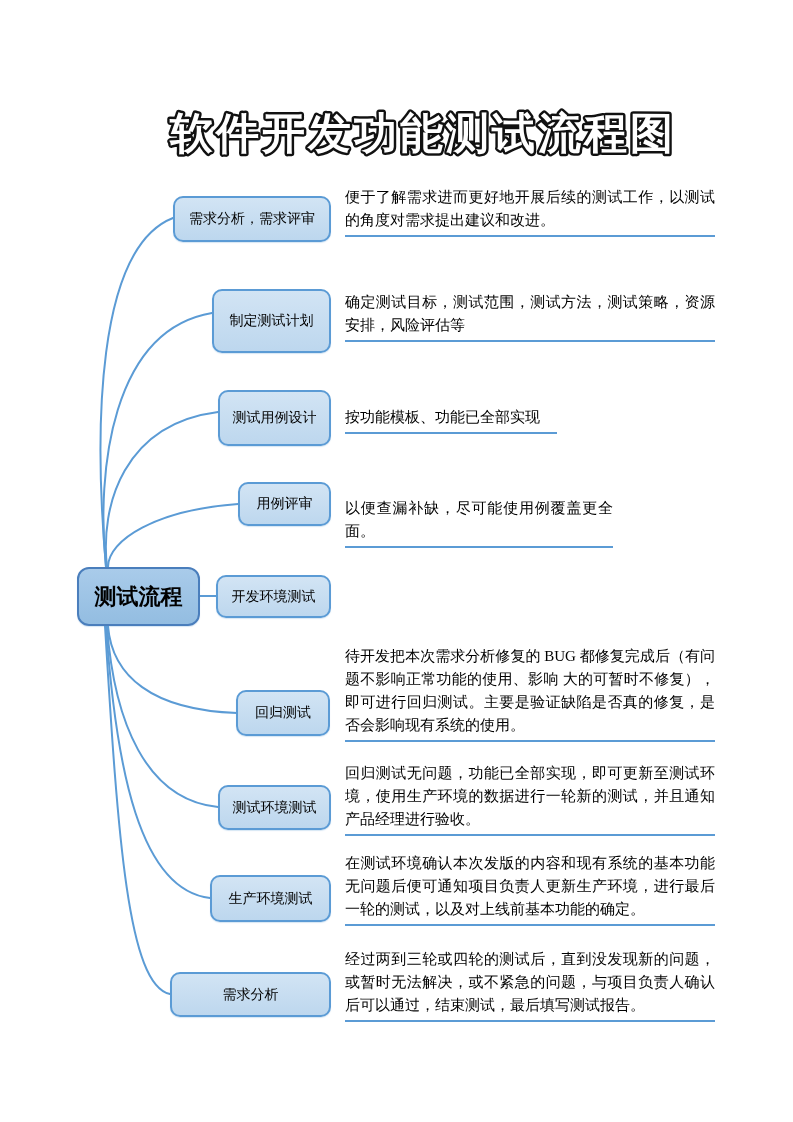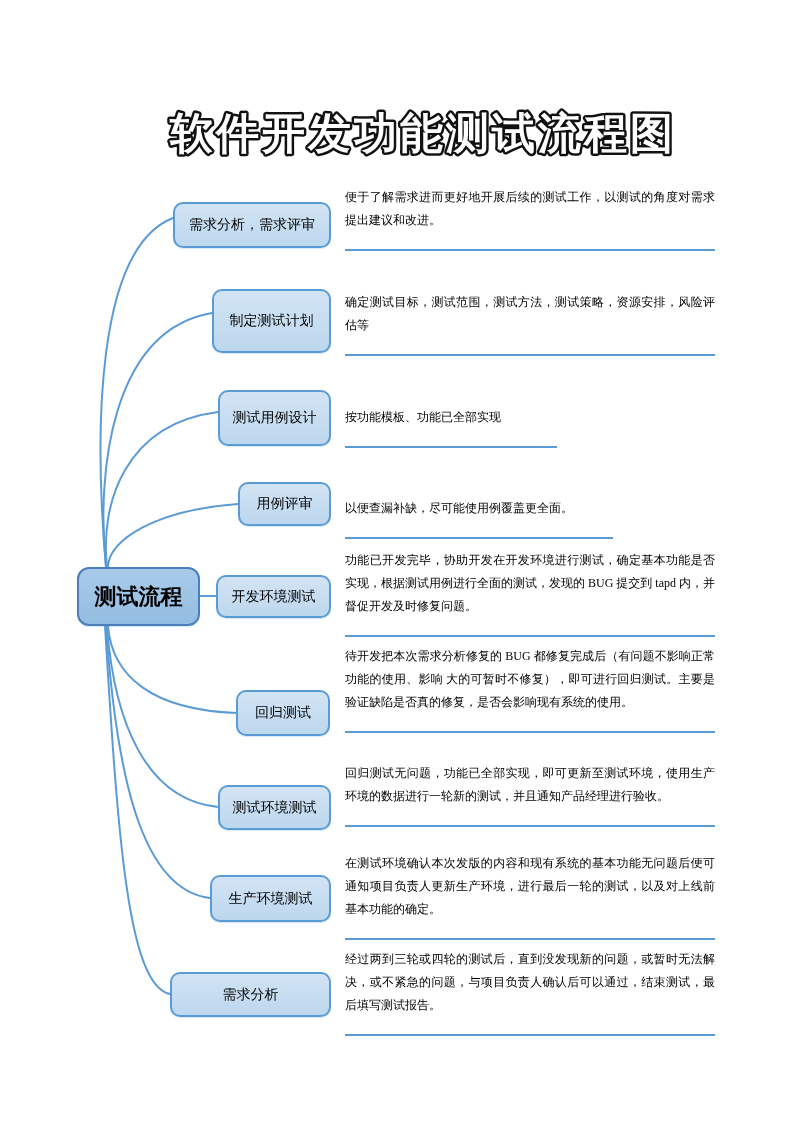--- a/index.html
+++ b/index.html
@@ -63,24 +63,24 @@
     font-size: 22px;
     border-radius: 12px;
     margin-left: 32px;
   }
   .desc {
     position: absolute;
     left: 345px;
     width: 370px;
     z-index: 2;
     color: #000;
-    font-size: 12px;
+    font-size: 15px;
     line-height: 23px;
     text-align: justify;
-    padding-bottom: 17px;
+    padding-bottom: 3px;
     border-bottom: 2px solid #5b9bd5;
   }
   .desc.w-short { width: 212px; }
   .desc.w-mid { width: 268px; }
 </style>
 </head>
 <body>
 
 <div class="canvas">
 
@@ -97,21 +97,21 @@
   </svg>
 
   <svg class="title-svg" viewBox="0 0 793 70">
     <text x="423" y="48" text-anchor="middle">软件开发功能测试流程图</text>
   </svg>
 
   <div class="node root" style="left:45px; top:567px; width:123px; height:59px;">
     <span>测试流程</span>
   </div>
 
-  <div class="node" style="left:173px; top:202px; width:158px; height:46px;">
+  <div class="node" style="left:173px; top:196px; width:158px; height:46px;">
     <span>需求分析，需求评审</span>
   </div>
   <div class="node" style="left:212px; top:289px; width:119px; height:64px;">
     <span>制定测试计划</span>
   </div>
   <div class="node" style="left:218px; top:390px; width:113px; height:56px;">
     <span>测试用例设计</span>
   </div>
   <div class="node" style="left:238px; top:482px; width:93px; height:44px;">
     <span>用例评审</span>
@@ -137,23 +137,20 @@
   </div>
   <div class="desc" style="top:291px;">
     <span>确定测试目标，测试范围，测试方法，测试策略，资源安排，风险评估等</span>
   </div>
   <div class="desc w-short" style="top:406px;">
     <span>按功能模板、功能已全部实现</span>
   </div>
   <div class="desc w-mid" style="top:497px;">
     <span>以便查漏补缺，尽可能使用例覆盖更全面。</span>
   </div>
-  <div class="desc" style="top:549px;">
-    <span>功能已开发完毕，协助开发在开发环境进行测试，确定基本功能是否实现，根据测试用例进行全面的测试，发现的 BUG 提交到 tapd 内，并督促开发及时修复问题。</span>
-  </div>
   <div class="desc" style="top:645px;">
     <span>待开发把本次需求分析修复的 BUG 都修复完成后（有问题不影响正常功能的使用、影响 大的可暂时不修复），即可进行回归测试。主要是验证缺陷是否真的修复，是否会影响现有系统的使用。</span>
   </div>
   <div class="desc" style="top:762px;">
     <span>回归测试无问题，功能已全部实现，即可更新至测试环境，使用生产环境的数据进行一轮新的测试，并且通知产品经理进行验收。</span>
   </div>
   <div class="desc" style="top:948px;">
     <span>经过两到三轮或四轮的测试后，直到没发现新的问题，或暂时无法解决，或不紧急的问题，与项目负责人确认后可以通过，结束测试，最后填写测试报告。</span>
   </div>
   <div class="desc" style="top:852px;">

